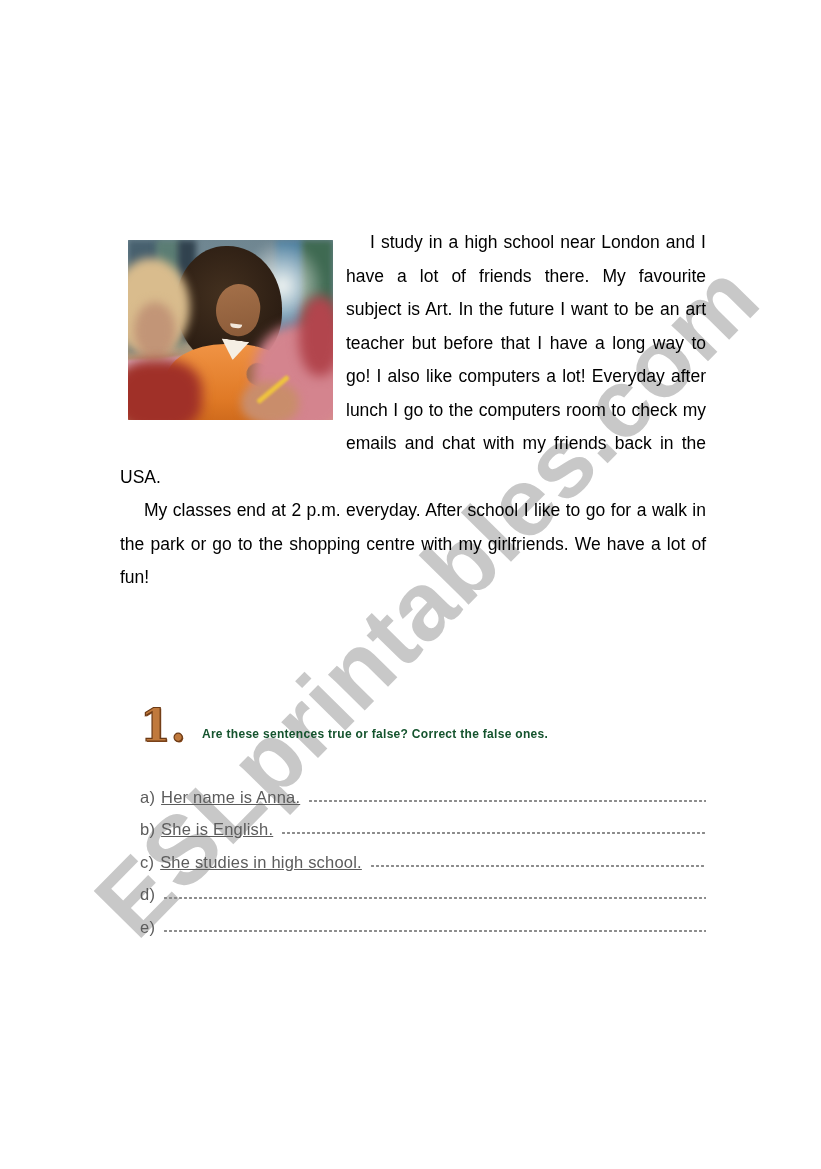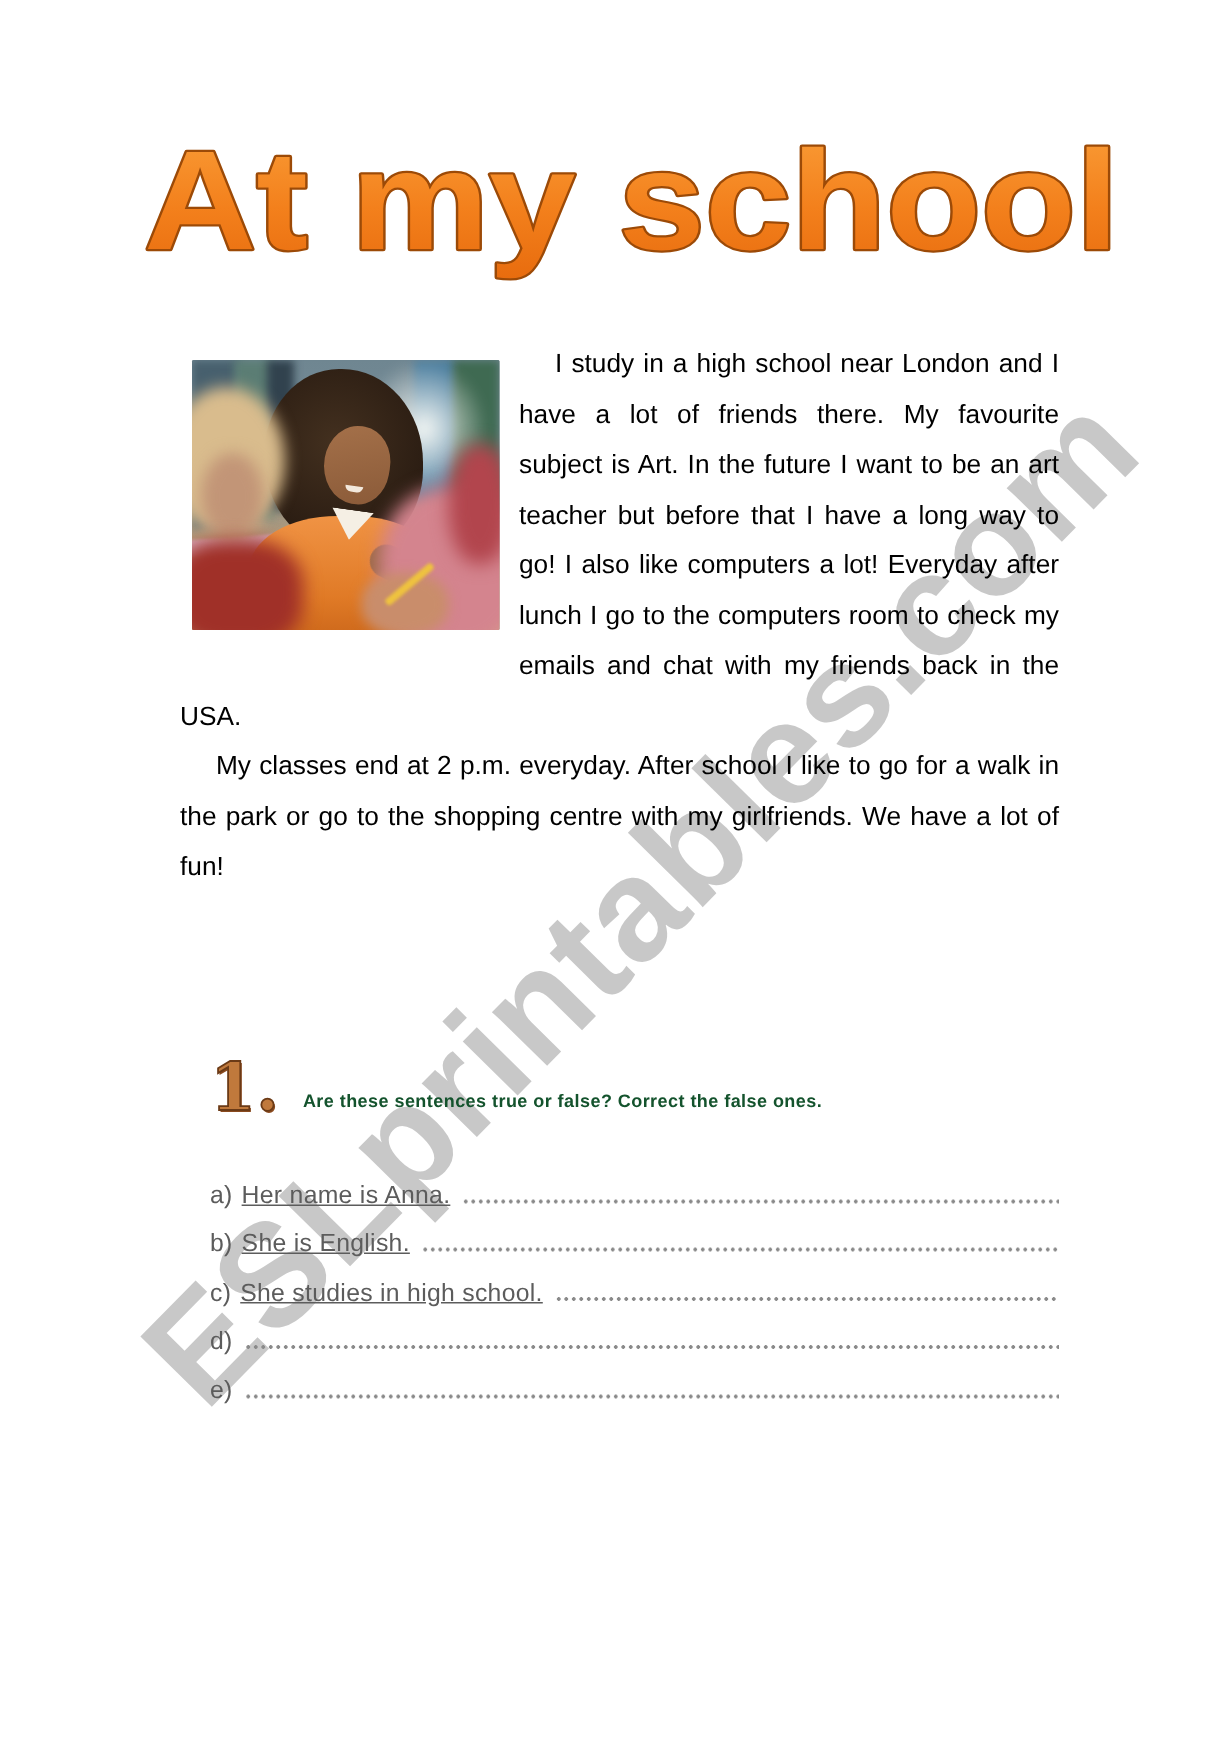--- a/index.html
+++ b/index.html
@@ -109,32 +109,20 @@
     background-position:0 100%;
   }
 </style>
 </head>
 <body>
 
 <div class="sheet">
 
   <div class="watermark">ESLprintables.com</div>
 
-  <div class="title-wrap">
-    <svg width="680" height="120" viewBox="0 0 680 120">
-      <defs>
-        <linearGradient id="titleGrad" x1="0" y1="0" x2="0" y2="1">
-          <stop offset="0" stop-color="#fa9e38"></stop>
-          <stop offset="0.55" stop-color="#f3801c"></stop>
-          <stop offset="1" stop-color="#e86c0e"></stop>
-        </linearGradient>
-      </defs>
-      <text x="6" y="96" font-size="94" textLength="650" lengthAdjust="spacingAndGlyphs" fill="url(#titleGrad)" stroke="#9c4a07" stroke-width="3" stroke-linejoin="round">At my school</text>
-    </svg>
-  </div>
 
   <div class="content">
     <div class="photo">
       <div class="ph-bg"></div>
       <div class="ph-shelf1"></div>
       <div class="ph-shelf2"></div>
       <div class="ph-shelf3"></div>
       <div class="ph-shelf4"></div>
       <div class="ph-shelf5"></div>
       <div class="ph-light"></div>

